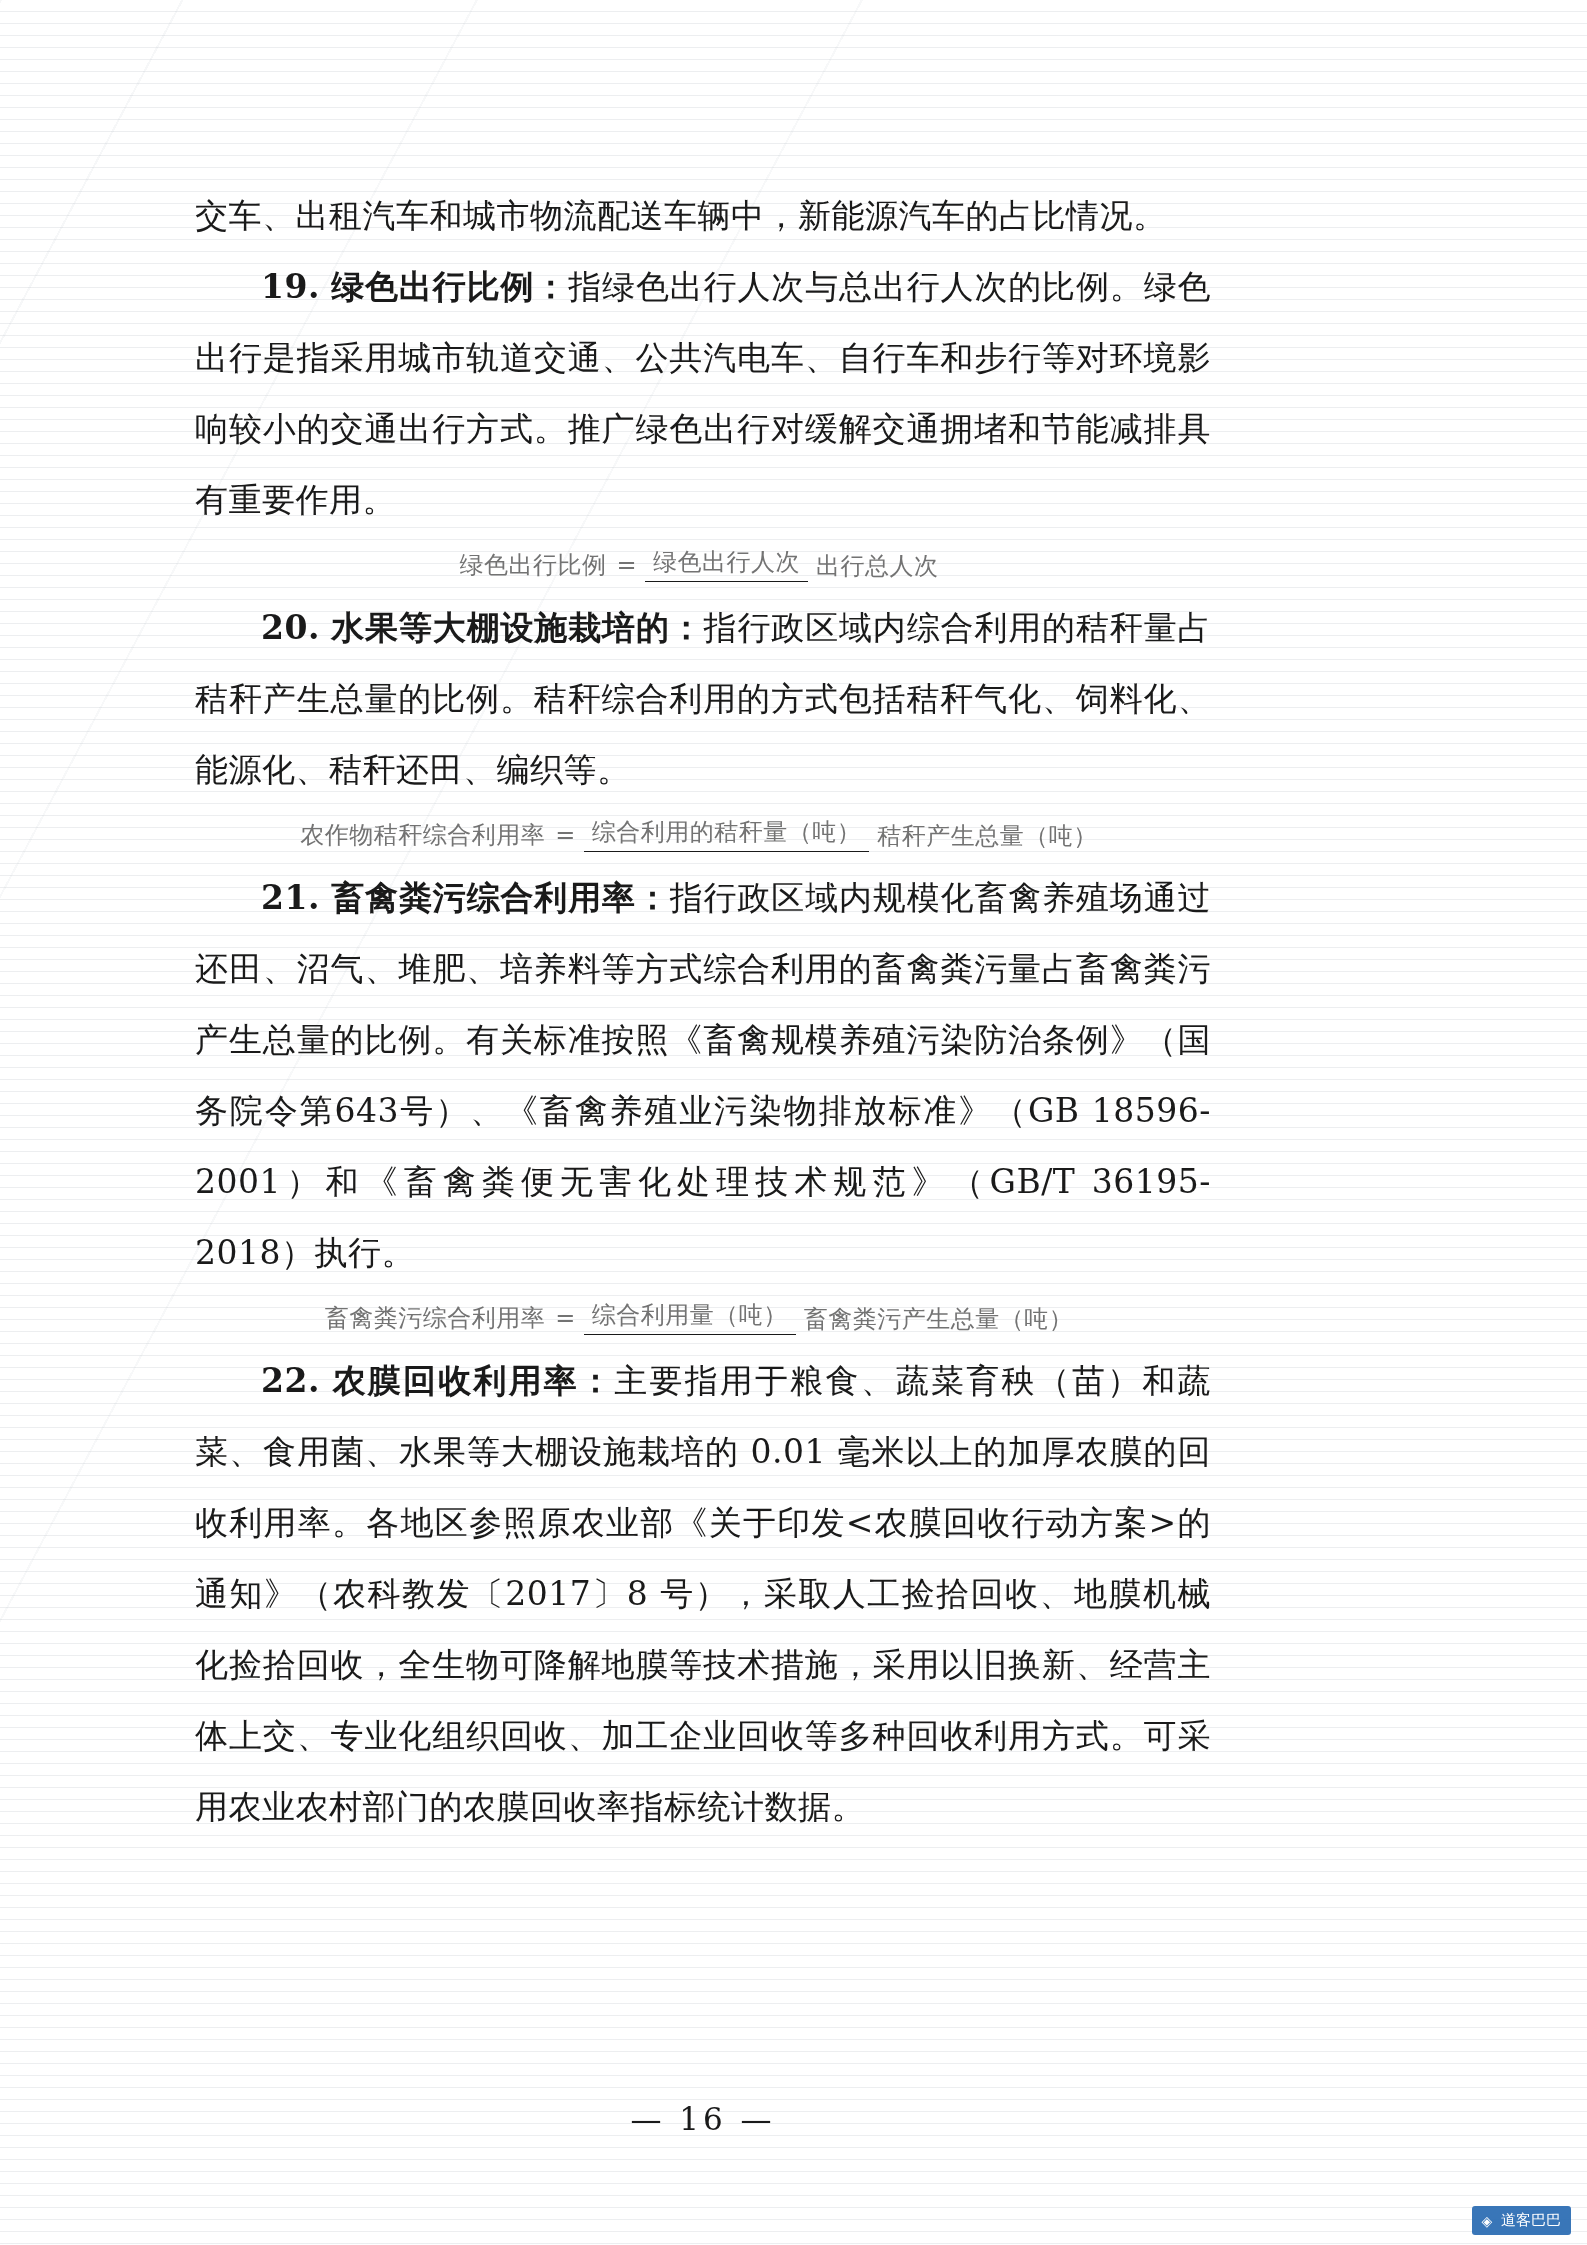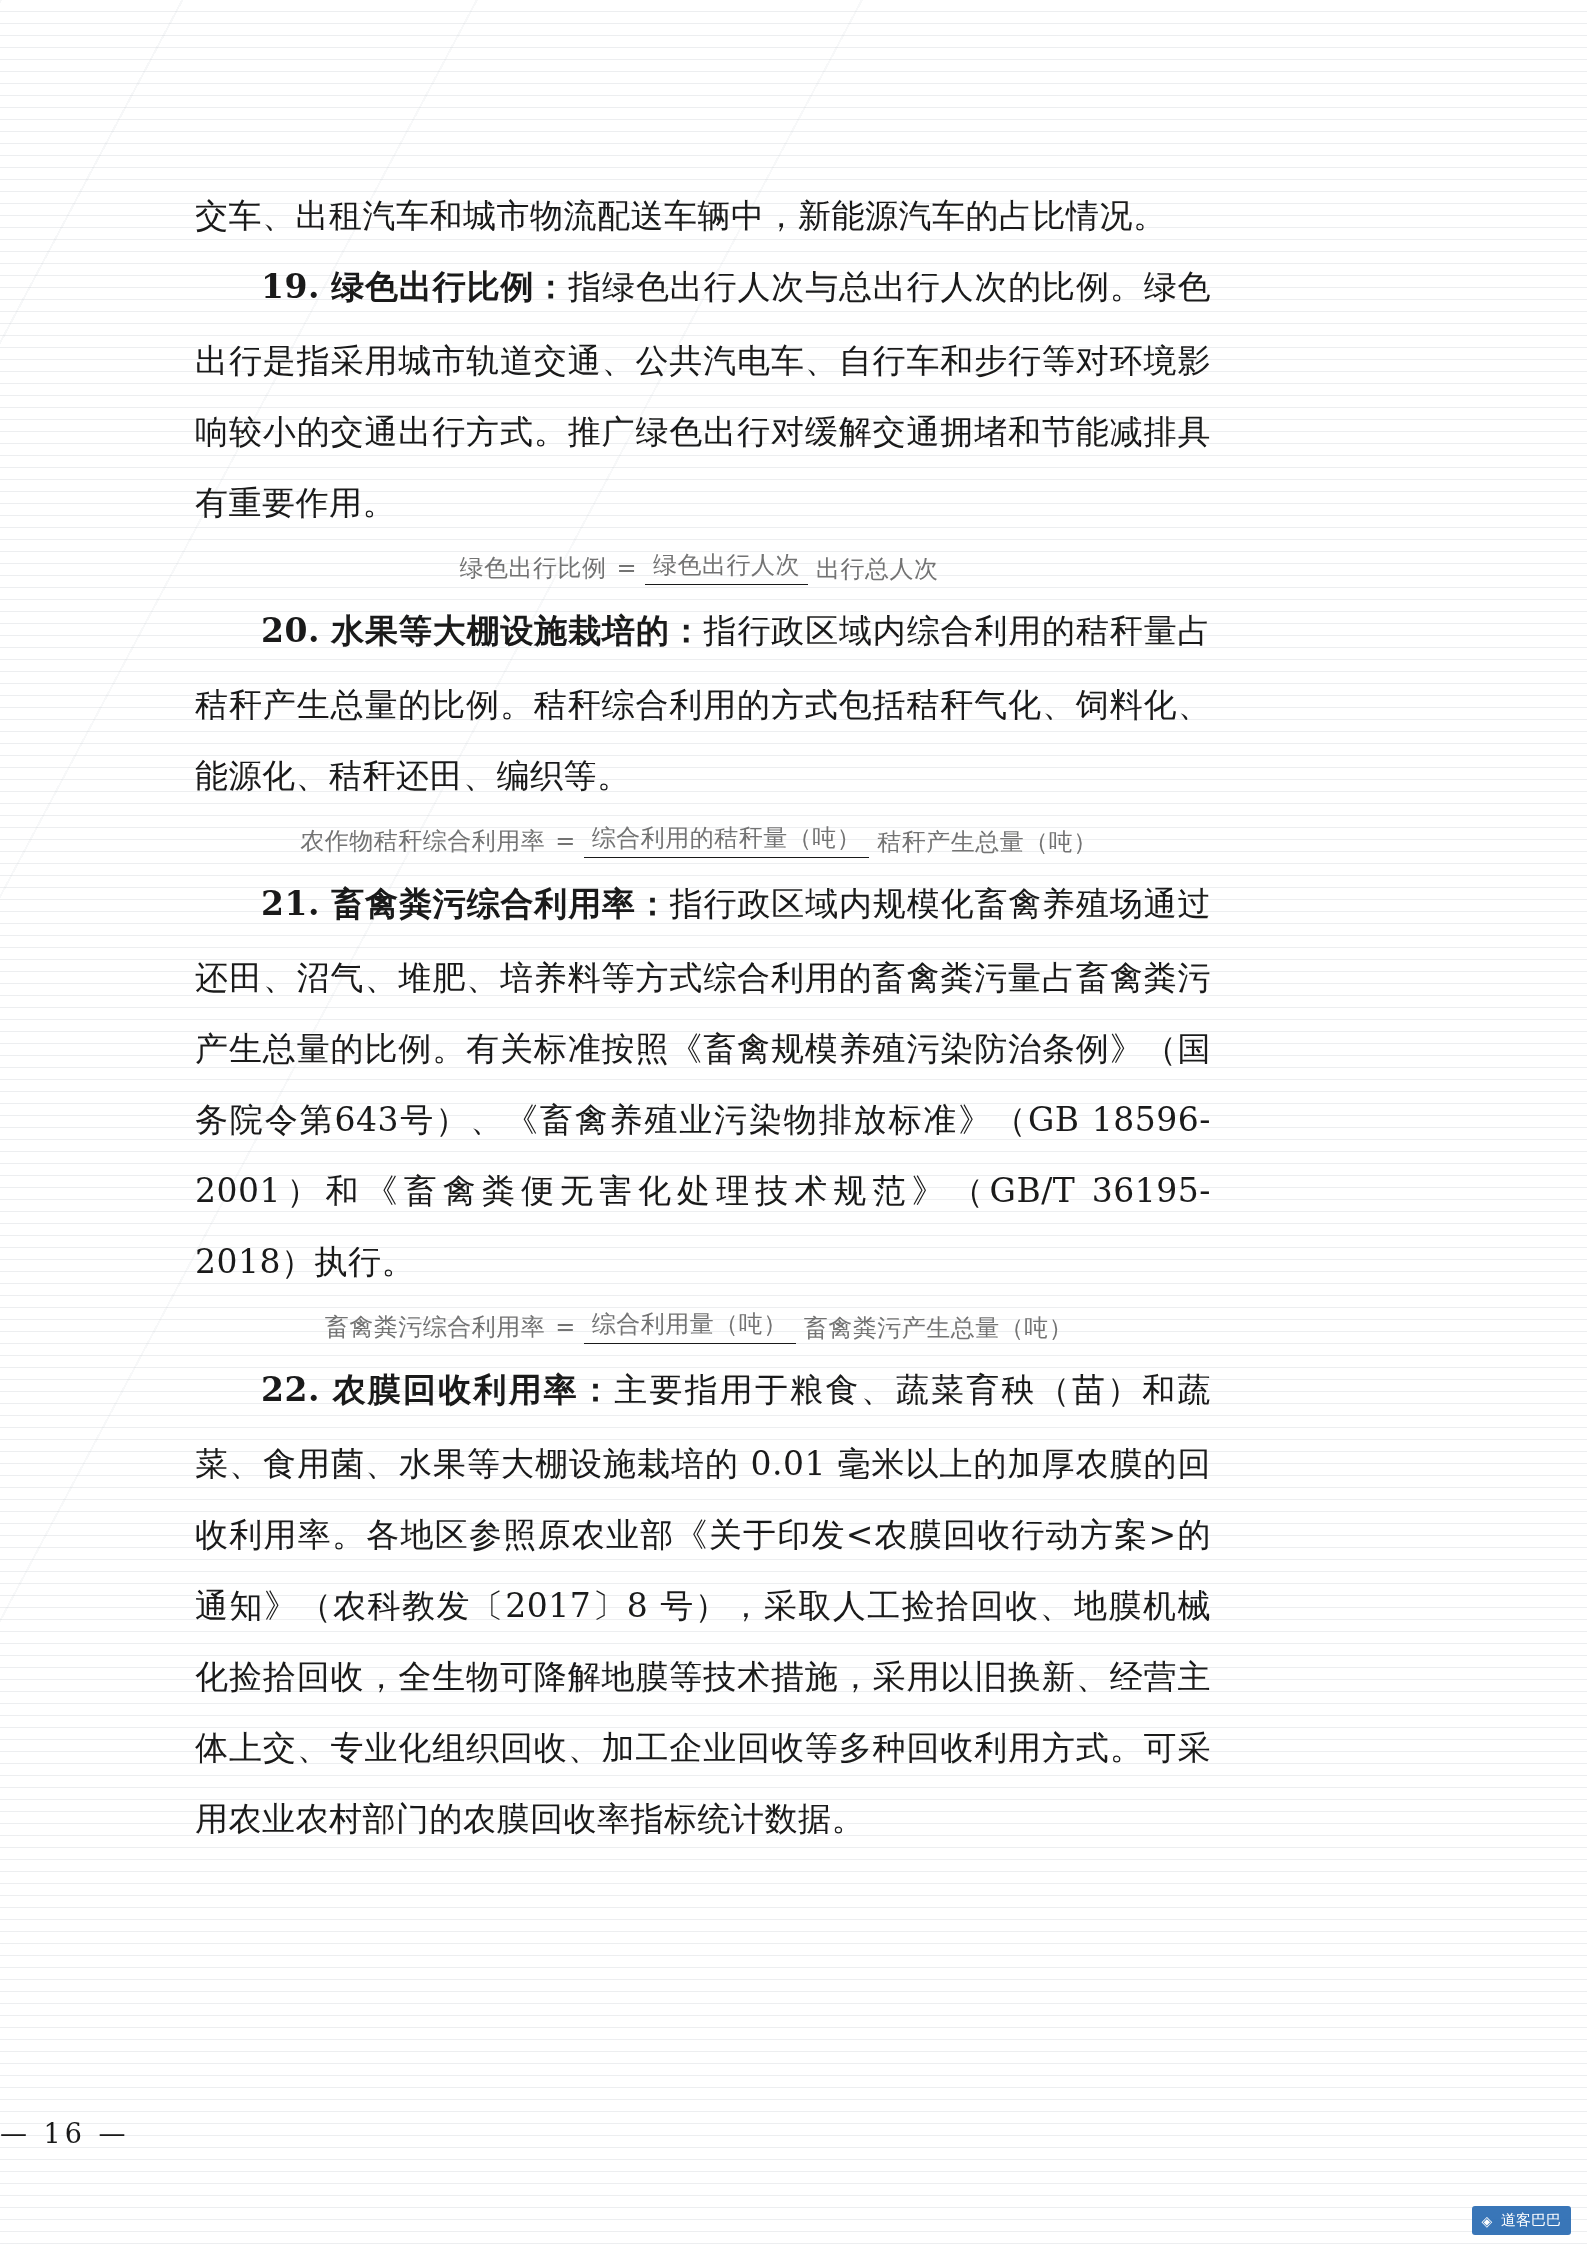--- a/index.html
+++ b/index.html
@@ -62,21 +62,20 @@
   p.para {
     margin: 0;
     text-indent: 0;
   }
   p.indent {
     margin: 0;
     text-indent: 66px;
   }
   .term {
     font-weight: 700;
-    font-family: Liberation Mono, monospace;
   }
   .num {
     font-weight: 700;
   }
 
   
   .formula {
     display: flex;
     justify-content: center;
     align-items: center;
@@ -105,22 +104,23 @@
   }
   .frac .denom {
     padding: 4px 8px 0 8px;
     white-space: nowrap;
   }
 
   .page-number {
     position: absolute;
     left: 0;
     right: 0;
-    bottom: 96px;
-    font-size: 27px;
+    bottom: 108px;
+    text-align: center;
+    font-size: 31px;
     letter-spacing: 4px;
     color: #1a1a1a;
   }
 
   
   .watermark {
     position: absolute;
     right: 16px;
     bottom: 10px;
     display: flex;

